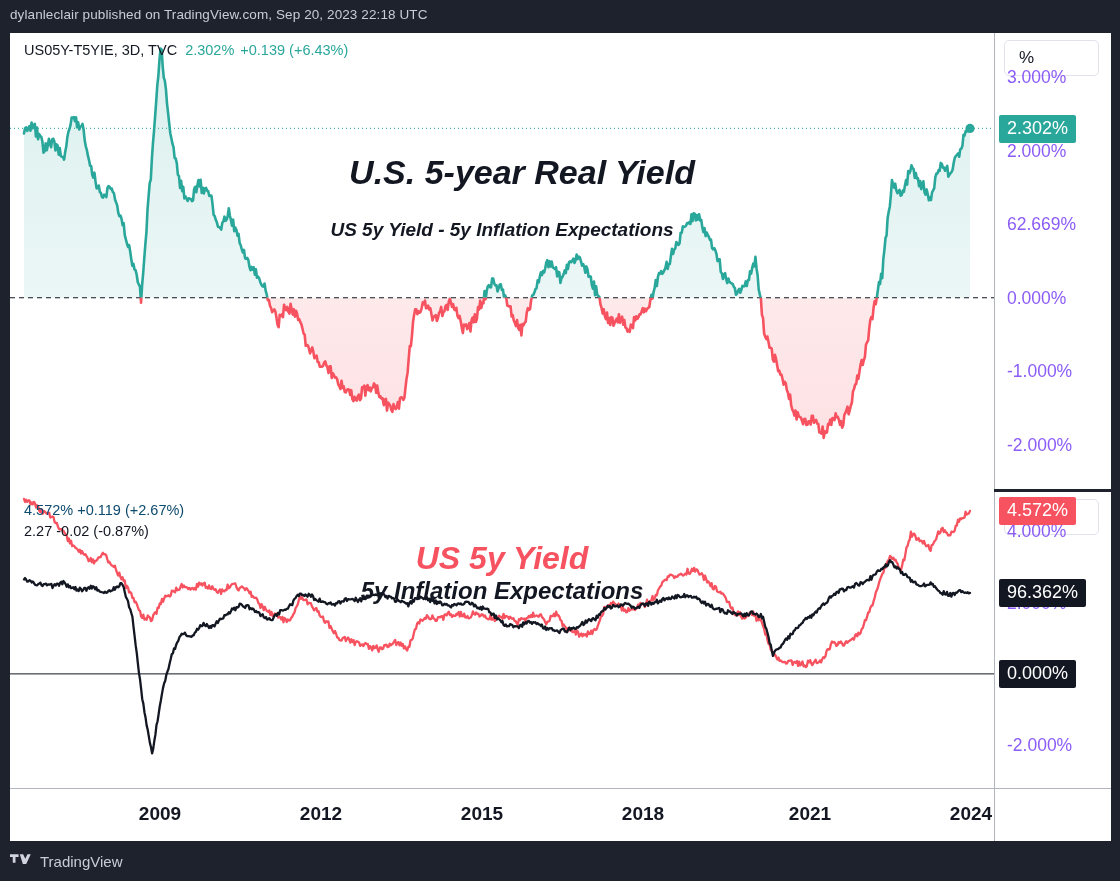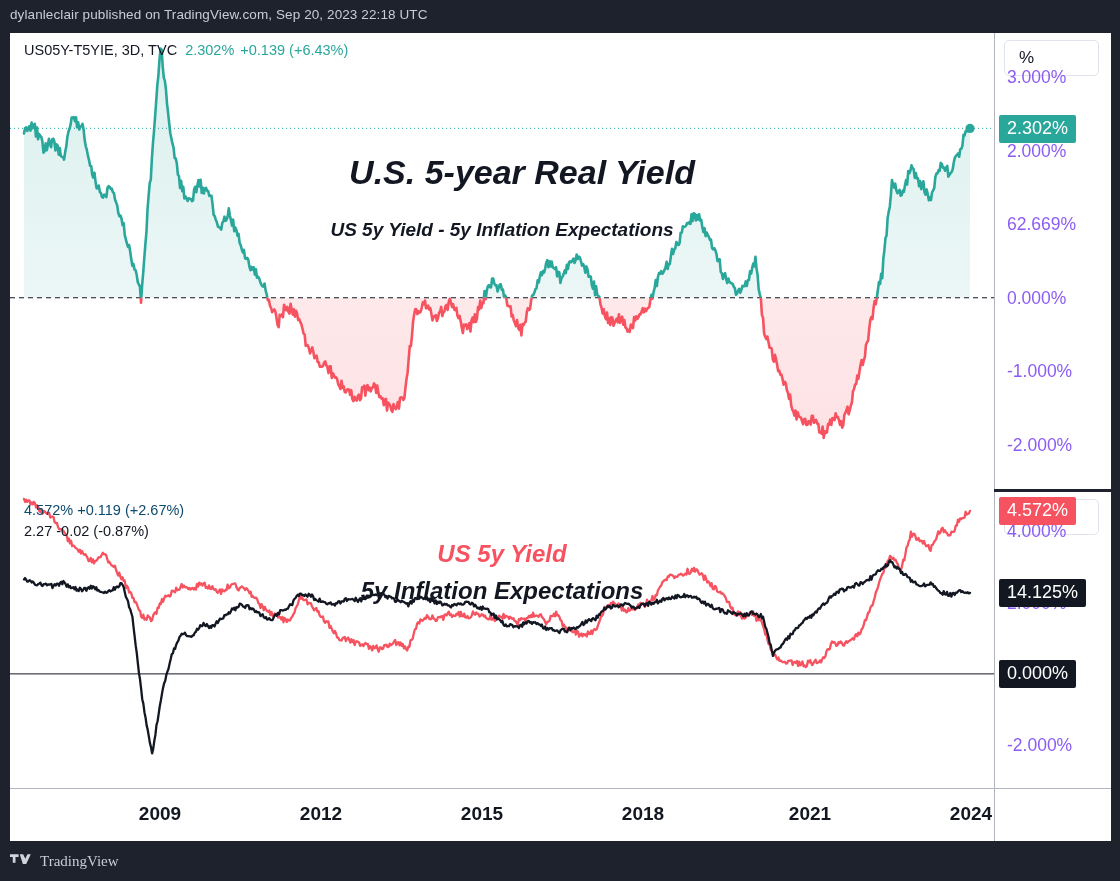--- a/index.html
+++ b/index.html
@@ -174,21 +174,21 @@
   }
   #subtitle-top {
     left: 0; right: 0;
     top: 186px;
     font-size: 19px;
     color: #131722;
   }
   #title-bot-red {
     left: 0; right: 0;
     top: 48px;
-    font-size: 24px;
+    font-size: 32px;
     color: #f7525f;
   }
   #title-bot-blk {
     left: 0; right: 0;
     top: 85px;
     font-size: 24px;
     color: #131722;
   }
 
   svg.plot { position: absolute; left: 0; top: 0; display: block; }
@@ -196,21 +196,20 @@
   
   #footer {
     position: absolute;
     left: 10px;
     top: 848px;
     height: 26px;
     display: flex;
     align-items: center;
     color: #c7ccd6;
     font-size: 15px;
-    font-family: Liberation Serif, serif;
   }
   #footer .tv-mark {
     display: inline-block;
     margin-right: 8px;
     line-height: 0;
   }
 </style>
 </head>
 <body>
 
@@ -301,21 +300,21 @@
 
     <div class="axis-col" id="axis-bottom">
       <div class="pct-btn">
         <span>%</span>
       </div>
       <div class="ytick" style="top: 39.2px;">4.000%</div>
       <div class="ytick" style="top: 110.6px;">2.000%</div>
       <div class="ytick" style="top: 181.9px;">0.000%</div>
       <div class="ytick" style="top: 253.2px;">-2.000%</div>
       <div class="ybadge" style="top: 18.8px; background: rgb(247, 82, 95);">4.572%</div>
-      <div class="ybadge" style="top: 100.9px; background: rgb(19, 23, 34);">14.125%</div>
+      <div class="ybadge" style="top: 100.9px; background: rgb(19, 23, 34);">96.362%</div>
       <div class="ybadge" style="top: 181.9px; background: rgb(19, 23, 34);">0.000%</div>
     </div>
 
     <div id="axis-foot"></div>
   </div>
 
   <div id="footer">
     <span class="tv-mark">
       <svg width="22" height="14" viewBox="0 0 36 22" xmlns="http://www.w3.org/2000/svg">
         <path d="M0 0 H14 V4.5 H9 V14 H4.5 V4.5 H0 Z" fill="#d1d4dc"></path>

